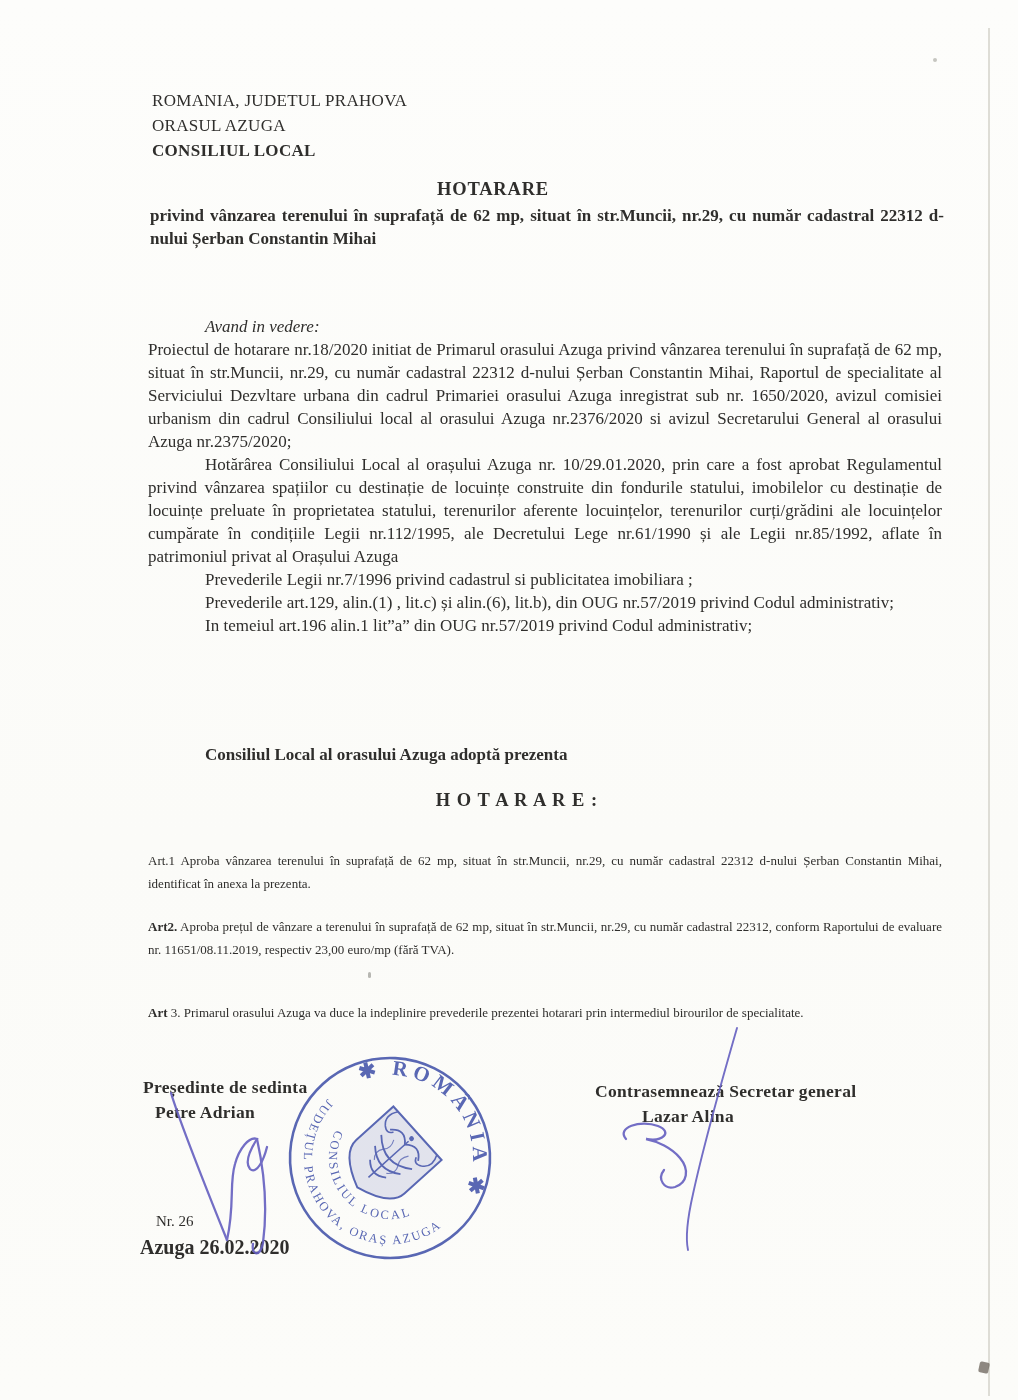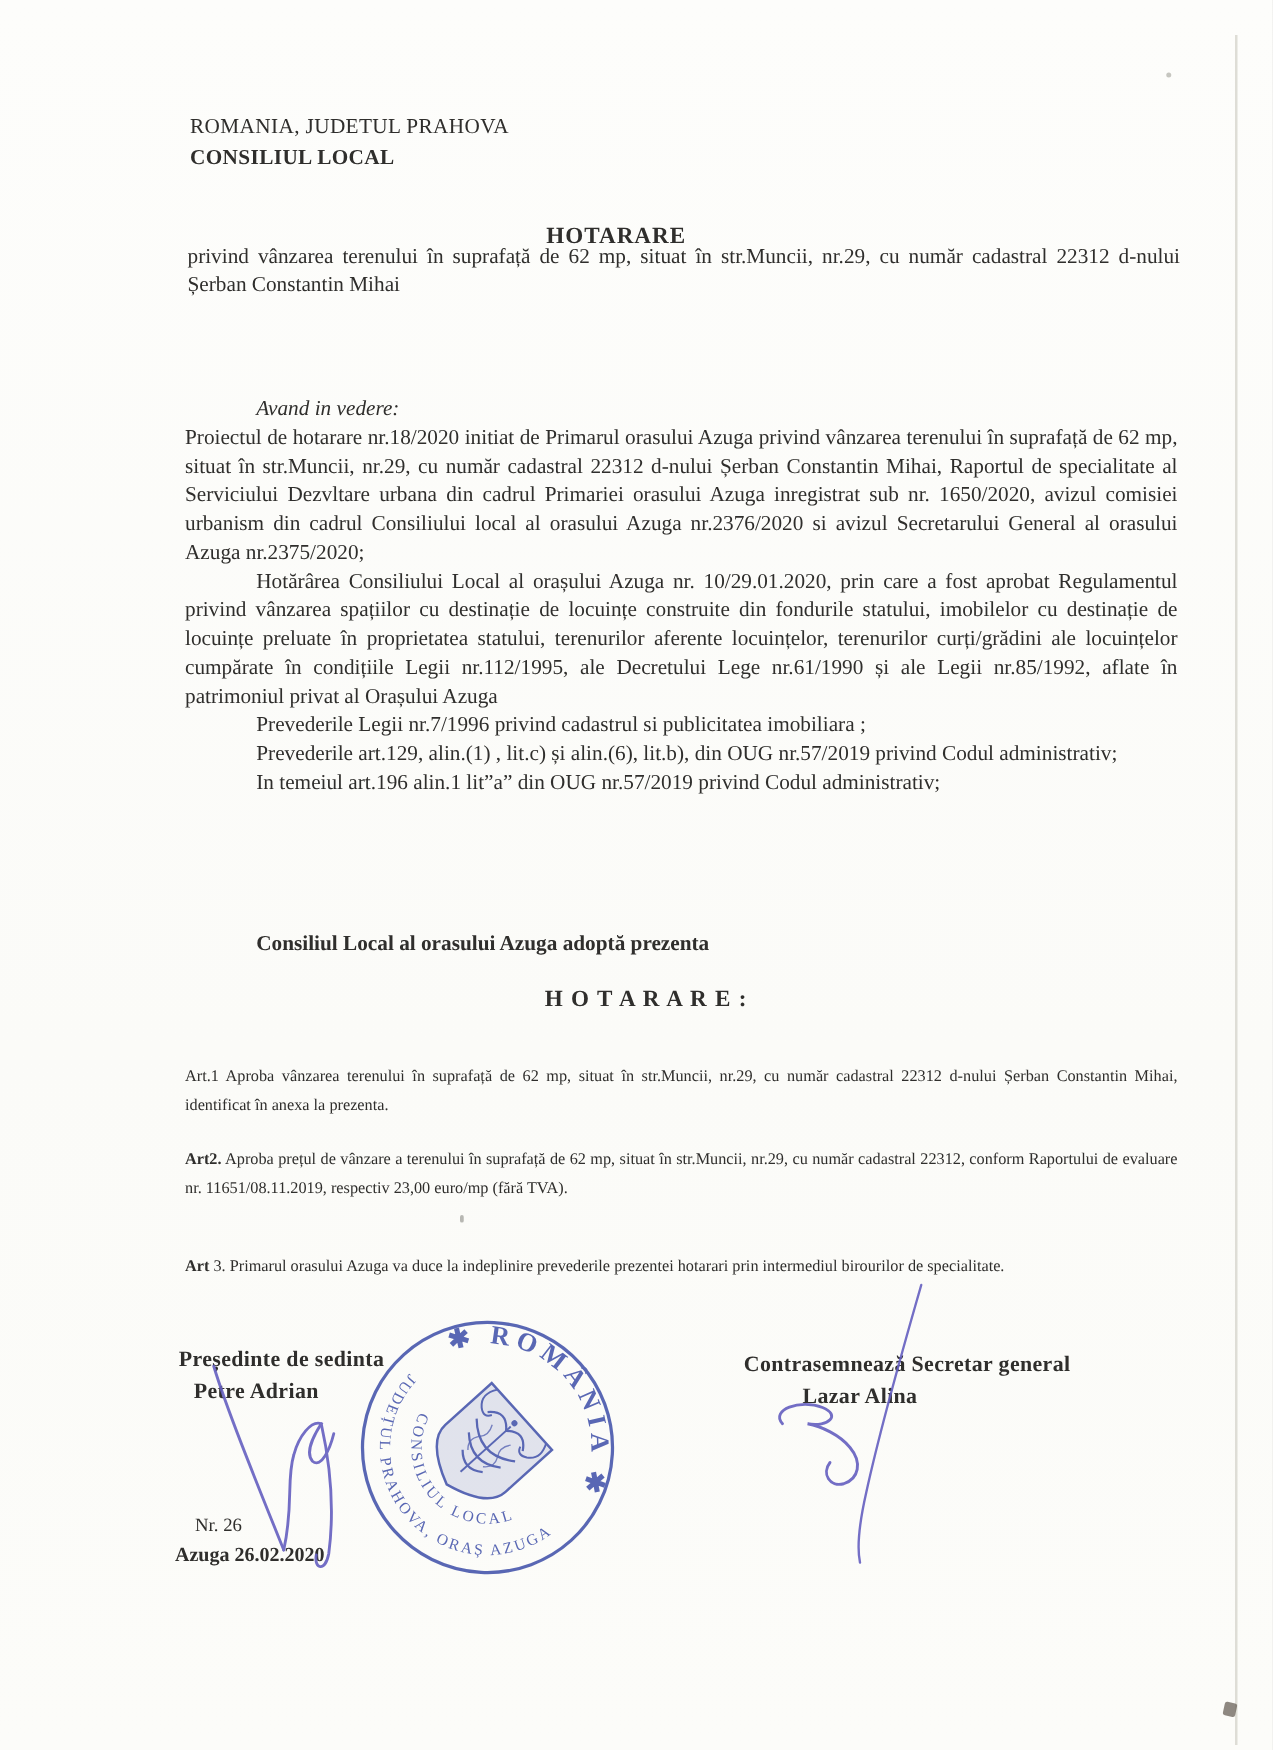--- a/index.html
+++ b/index.html
@@ -10,52 +10,53 @@
     background:linear-gradient(180deg,#fdfdfb 0%,#fbfbf8 60%,#fcfcf9 100%);
     font-family:"Liberation Serif","DejaVu Serif",serif;
     color:#2f2e2c;
     overflow:hidden;
     padding-left:24px;
   }
   .abs{position:absolute;}
   .hdr{left:152px;top:88px;font-size:17px;line-height:25px;letter-spacing:.3px;}
   .hdr .l3{font-weight:700;}
   .doc-title{left:148px;top:179px;width:794px;text-align:center;font-weight:700;font-size:18.5px;letter-spacing:.8px;transform:translateX(-52px);}
-  .subject{left:150px;top:193px;width:794px;font-size:17px;line-height:23px;text-align:justify;}
+  .subject{left:150px;top:204px;width:794px;font-size:17px;line-height:23px;text-align:justify;font-weight:bold;}
   .preamble{left:148px;top:315px;width:794px;font-size:17px;line-height:23px;}
   .preamble p{margin:0;text-align:justify;text-indent:57px;}
   .preamble p.noindent{text-indent:0;}
   .lead{text-indent:57px;margin:0;font-style:italic;}
   .adoption{left:148px;top:745px;width:794px;font-size:17px;font-weight:700;text-indent:57px;}
   .enacting{left:148px;top:790px;width:794px;text-align:center;font-weight:700;font-size:18.5px;transform:translateX(-28px);letter-spacing:1px;}
   .article{font-size:13px;line-height:23px;text-align:justify;width:794px;left:148px;}
   .article .art-label.bold{font-weight:700;}
   .a1{top:836px;}
   .a2{top:902px;}
   .a3{top:988px;}
   .sig{font-size:17.5px;font-weight:700;letter-spacing:.3px;text-align:center;}
   .sig-left-role{left:143px;top:1077px;}
   .sig-left-name{left:155px;top:1102px;}
   .sig-right-role{left:595px;top:1081px;}
   .sig-right-name{left:622px;top:1106px;margin-left:20px;}
-  .issue-date{left:140px;top:1236px;font-size:16px;font-weight:700;}
+  .issue-date{left:140px;top:1236px;font-size:20px;font-weight:700;}
   .issue-no{left:156px;top:1213px;font-size:15px;font-weight:400;}
   .edge-line{left:988px;top:28px;width:2px;height:1368px;background:#deddd6;}
   .speck1{left:933px;top:58px;width:4px;height:4px;border-radius:50%;background:#c6c6c0;}
   .speck2{left:979px;top:1362px;width:10px;height:11px;background:#6a6158;border-radius:2px;opacity:.75;transform:rotate(12deg);}
   .speck3{left:368px;top:972px;width:3px;height:6px;background:#8a8a84;opacity:.6;border-radius:2px;}
   svg text{font-family:"Liberation Serif","DejaVu Serif",serif;}
 </style>
 </head>
 <body>
 
 <div class="page">
 
   <div class="abs hdr">
     <div>ROMANIA, JUDETUL PRAHOVA</div>
+    <div>ORASUL  AZUGA</div>
     <div class="l3">CONSILIUL LOCAL</div>
   </div>
 
   <div class="abs doc-title">HOTARARE</div>
   <div class="abs subject">privind vânzarea terenului în suprafață de 62 mp, situat în str.Muncii, nr.29, cu număr cadastral 22312 d-nului Șerban Constantin Mihai</div>
 
   <div class="abs preamble">
     <p class="lead noindent" style="text-indent:57px;">Avand in vedere:</p>
     <p class="noindent">Proiectul de hotarare nr.18/2020 initiat de Primarul orasului Azuga privind vânzarea terenului în suprafață de 62 mp, situat în str.Muncii, nr.29, cu număr cadastral 22312 d-nului Șerban Constantin Mihai, Raportul de specialitate al Serviciului Dezvltare urbana din cadrul Primariei orasului Azuga inregistrat sub nr. 1650/2020, avizul comisiei urbanism din cadrul Consiliului local al orasului Azuga nr.2376/2020 si avizul Secretarului General al orasului Azuga nr.2375/2020;</p>
     <p>Hotărârea Consiliului Local al orașului Azuga nr. 10/29.01.2020, prin care a fost aprobat Regulamentul privind vânzarea spațiilor cu destinație de locuințe construite din fondurile statului, imobilelor cu destinație de locuințe preluate în proprietatea statului, terenurilor aferente locuințelor, terenurilor curți/grădini ale locuințelor cumpărate în condițiile Legii nr.112/1995, ale Decretului Lege nr.61/1990 și ale Legii nr.85/1992, aflate în patrimoniul privat al Orașului Azuga</p>

